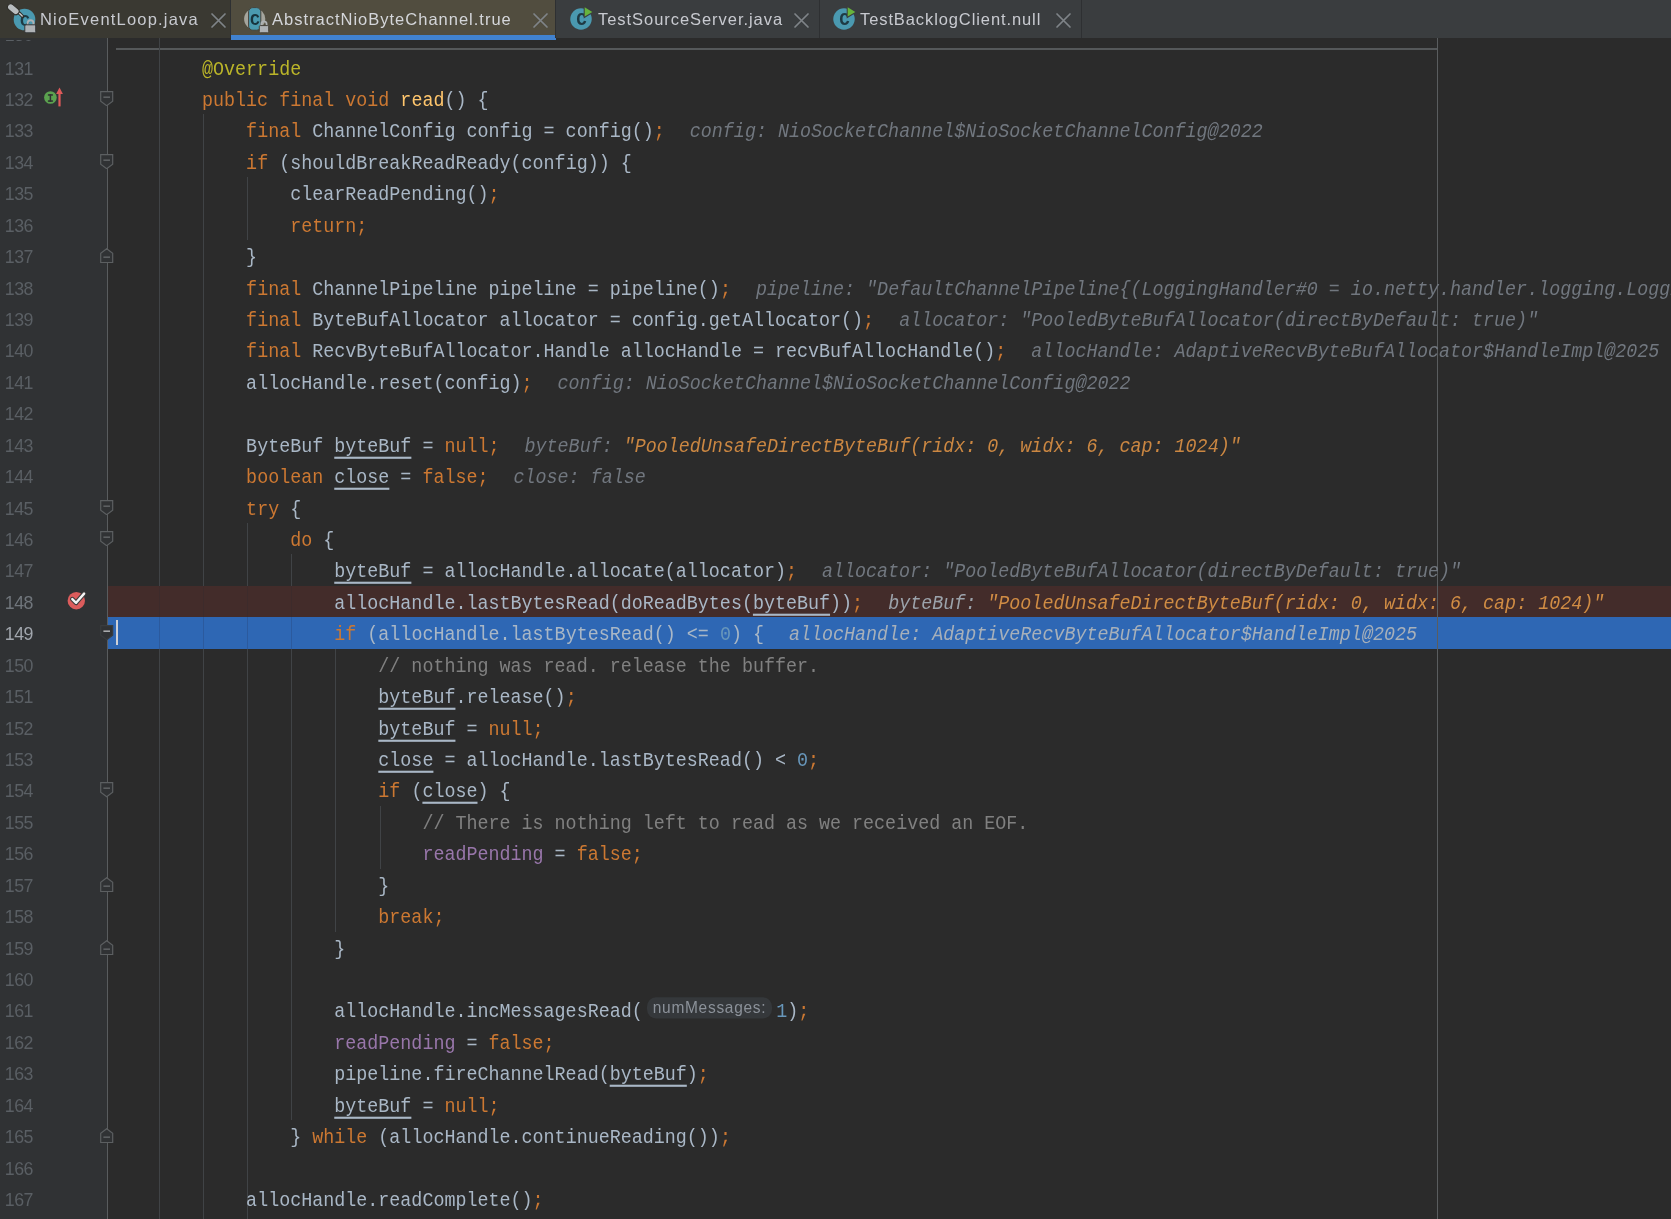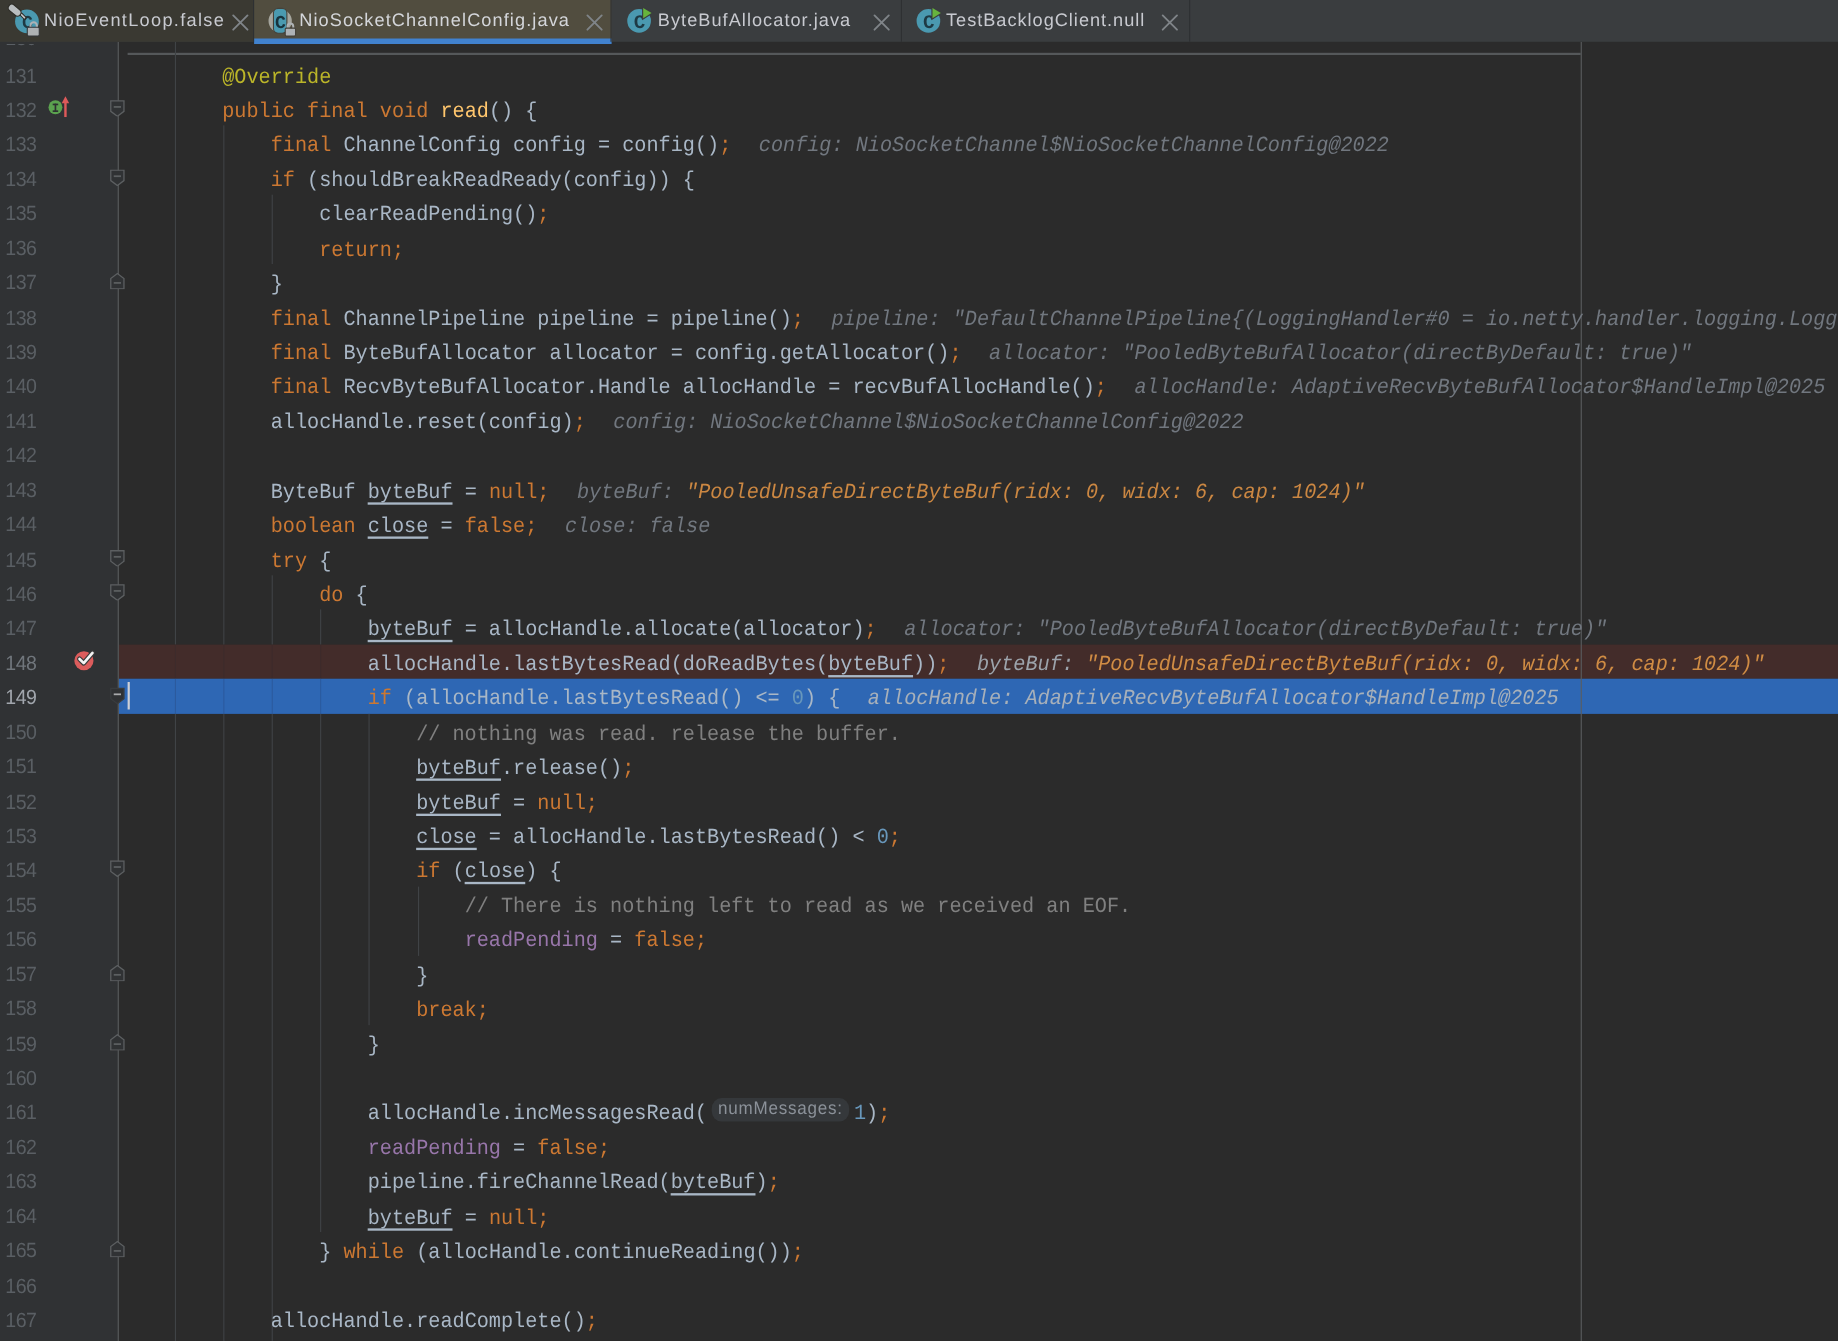--- a/index.html
+++ b/index.html
@@ -206,23 +206,23 @@
 <svg class="abs" style="left:564.6px;top:2.6px" width="34" height="32" viewBox="0 0 34 32">
       <circle cx="16" cy="16" r="10.75" fill="#4a99b0"></circle>
       <text x="16.4" y="22.3" font-family="Liberation Mono" font-weight="bold" font-size="17.5" fill="#1e3a44" text-anchor="middle">C</text>
       <path d="M 19.7 4.2 L 27.3 8.9 L 19.7 13.6 Z" fill="#67b43c" stroke="#3a3d3f" stroke-width="2" paint-order="stroke"></path>
     </svg>
 <svg class="abs" style="left:828.2px;top:2.6px" width="34" height="32" viewBox="0 0 34 32">
       <circle cx="16" cy="16" r="10.75" fill="#4a99b0"></circle>
       <text x="16.4" y="22.3" font-family="Liberation Mono" font-weight="bold" font-size="17.5" fill="#1e3a44" text-anchor="middle">C</text>
       <path d="M 19.7 4.2 L 27.3 8.9 L 19.7 13.6 Z" fill="#67b43c" stroke="#3a3d3f" stroke-width="2" paint-order="stroke"></path>
     </svg>
-<div class="tabtxt" style="left:40px;letter-spacing:1.2px">NioEventLoop.false</div>
-<div class="tabtxt" style="left:272px;letter-spacing:1.0px;color:#d4d6da">NioSocketChannelConfig.java</div>
-<div class="tabtxt" style="left:598px;letter-spacing:0.95px">ByteBufAllocator.java</div>
+<div class="tabtxt" style="left:40px;letter-spacing:1.2px">NioEventLoop.java</div>
+<div class="tabtxt" style="left:272px;letter-spacing:1.0px;color:#d4d6da">AbstractNioByteChannel.true</div>
+<div class="tabtxt" style="left:598px;letter-spacing:0.95px">TestSourceServer.java</div>
 <div class="tabtxt" style="left:860px;letter-spacing:0.9px">TestBacklogClient.null</div>
 <svg class="abs" style="left:209.5px;top:11.8px" width="17" height="17" viewBox="0 0 17 17">
       <path d="M 2 2 L 15 15 M 15 2 L 2 15" stroke="#7f8488" stroke-width="1.7" stroke-linecap="round"></path>
     </svg>
 <svg class="abs" style="left:531.5px;top:11.8px" width="17" height="17" viewBox="0 0 17 17">
       <path d="M 2 2 L 15 15 M 15 2 L 2 15" stroke="#7f8488" stroke-width="1.7" stroke-linecap="round"></path>
     </svg>
 <svg class="abs" style="left:793px;top:11.8px" width="17" height="17" viewBox="0 0 17 17">
       <path d="M 2 2 L 15 15 M 15 2 L 2 15" stroke="#7f8488" stroke-width="1.7" stroke-linecap="round"></path>
     </svg>

